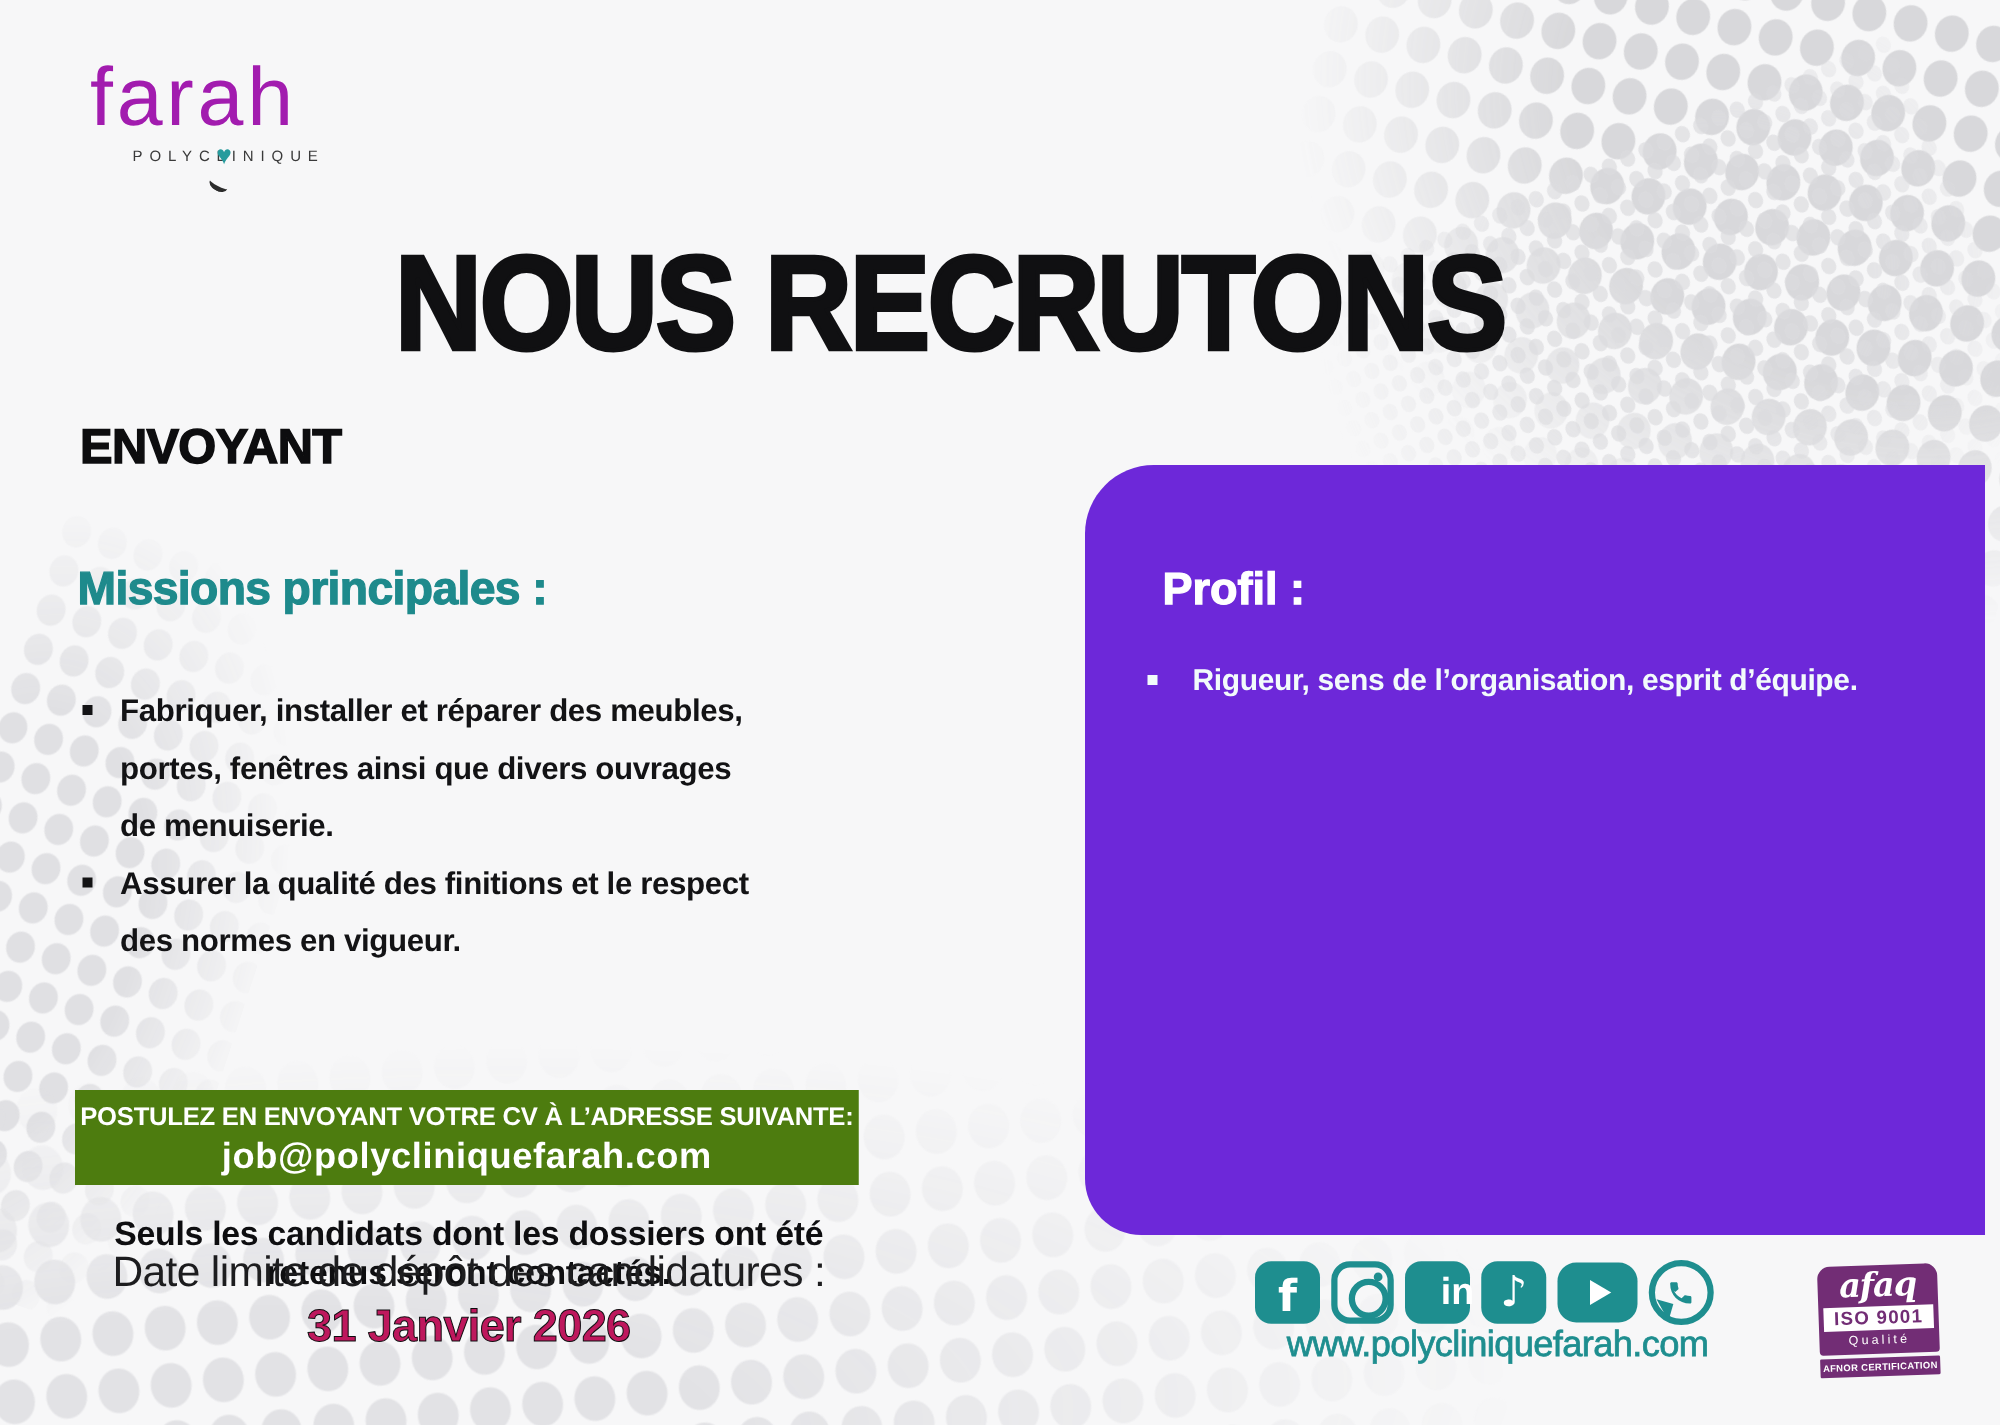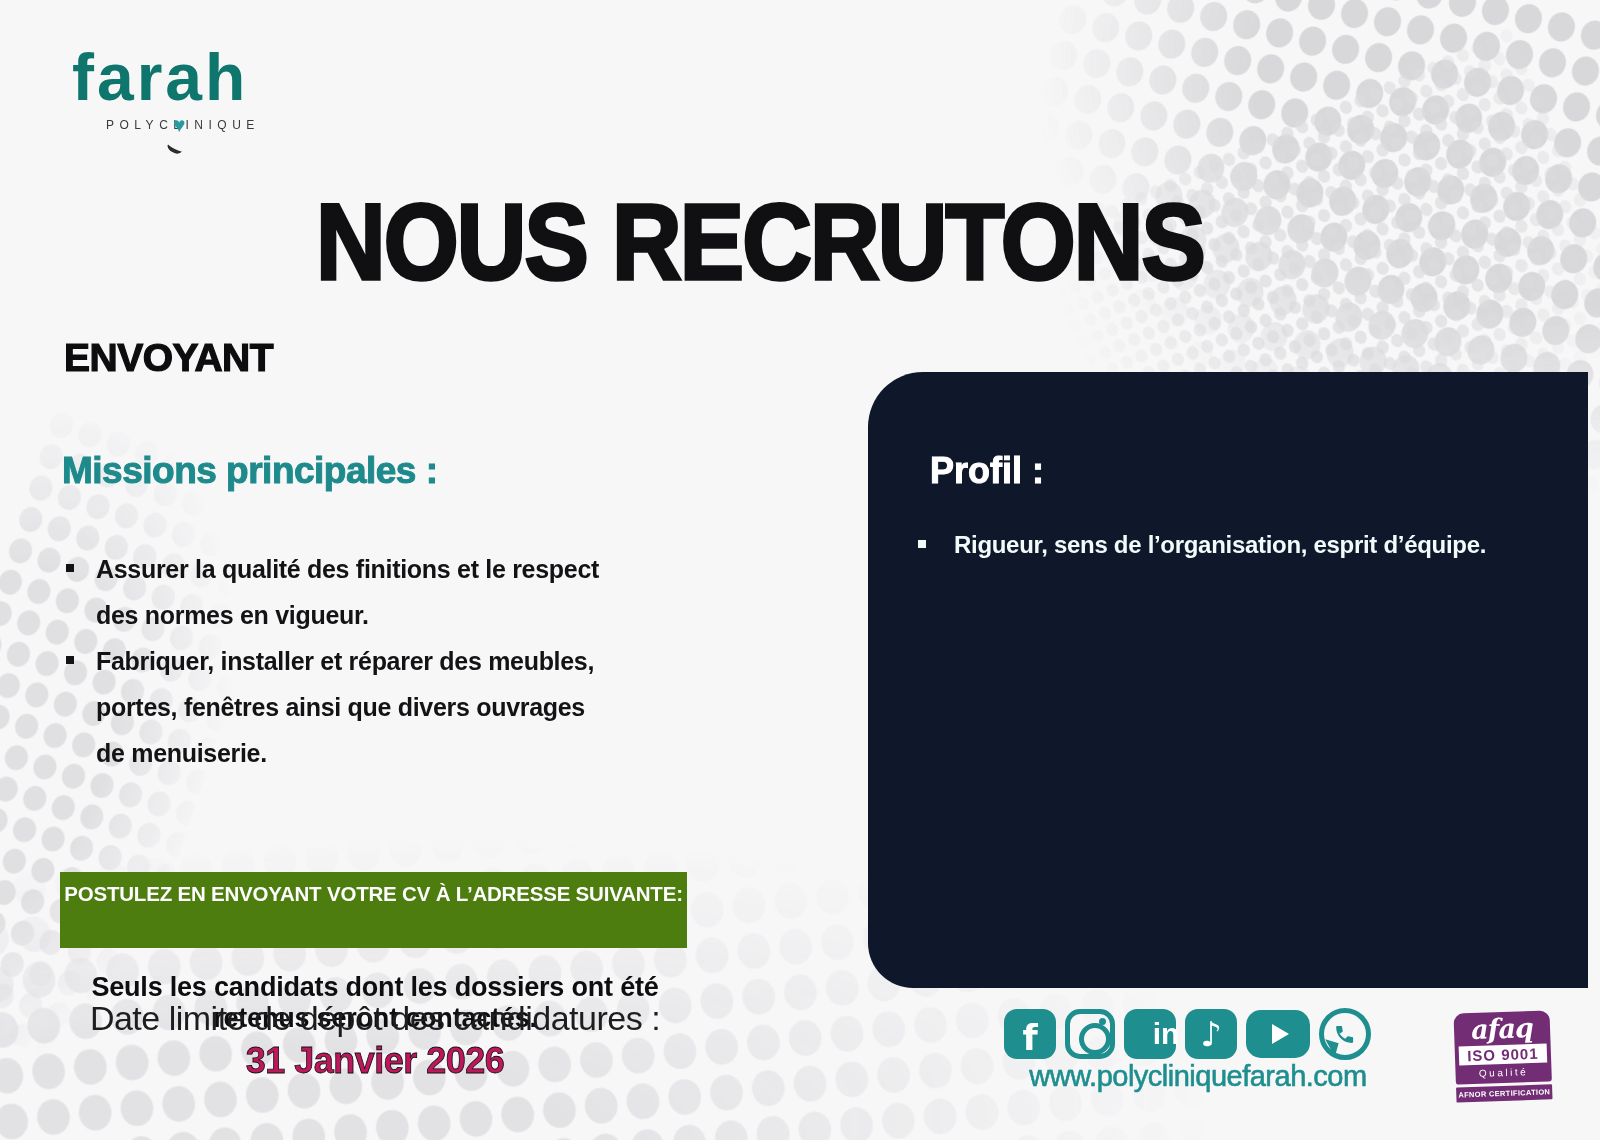--- a/index.html
+++ b/index.html
@@ -41,21 +41,21 @@
     left:-60px; bottom:-70px; width:1250px; height:400px;
     background-image:radial-gradient(closest-side,#e2e2e5 74%,transparent 81%);
     background-size:42px 46px;
     transform:rotate(-6deg);
     -webkit-mask-image:radial-gradient(ellipse at 12% 85%,#000 30%,transparent 72%);
     mask-image:radial-gradient(ellipse at 12% 85%,#000 30%,transparent 72%);
   }
   
   .logo{position:absolute; left:72px; top:44px; width:240px; height:130px;}
   .logo-word{
-    font-size:66px; font-weight:700; color:#0f766e; letter-spacing:3px;
+    font-size:66px; font-weight:400; color:#a21caf; letter-spacing:3px;
     line-height:1;
   }
   .logo-heart{
     position:absolute; left:101px; top:70px; font-size:21px; color:#279b9d;
     line-height:1;
   }
   .logo-tail{
     position:absolute; left:95px; top:98px; width:16px; height:7px;
     border-bottom:4px solid #2c2c2c; border-radius:50%;
     transform:rotate(28deg);
@@ -90,21 +90,21 @@
   }
   .missions-list{
     position:absolute; left:64px; top:546px; width:545px;
     font-size:25px; font-weight:700; letter-spacing:-0.3px; line-height:46px;
     color:#131315;
   }
   .missions-list .sq{background:#131315;}
   
   .profil-box{
     position:absolute; left:868px; top:372px; width:720px; height:616px;
-    background:#0f172a; border-radius:55px 0 0 45px; color:#fff;
+    background:#6d28d9; border-radius:55px 0 0 45px; color:#fff;
   }
   .profil-heading{
     position:absolute; left:62px; top:78px;
     font-size:36px; font-weight:800; letter-spacing:0;
     -webkit-text-stroke:1px #fff;
   }
   .profil-list{
     position:absolute; left:48px; top:150px; width:600px;
     font-size:24px; font-weight:700; letter-spacing:-0.3px; line-height:46px;
     color:#f2fbfb;
@@ -200,40 +200,41 @@
   </div>
 
   <div class="main-title">NOUS RECRUTONS</div>
 
   <div class="job-title">ENVOYANT</div>
 
   <div class="missions-heading">Missions principales :</div>
   <ul class="blist missions-list">
     <li>
       <span class="sq"></span>
-      <span>Assurer la qualité des finitions et le respect des normes en vigueur.</span>
+      <span>Fabriquer, installer et réparer des meubles, portes, fenêtres ainsi que divers ouvrages de menuiserie.</span>
     </li>
     <li>
       <span class="sq"></span>
-      <span>Fabriquer, installer et réparer des meubles, portes, fenêtres ainsi que divers ouvrages de menuiserie.</span>
+      <span>Assurer la qualité des finitions et le respect des normes en vigueur.</span>
     </li>
   </ul>
 
   <div class="profil-box">
     <div class="profil-heading">Profil :</div>
     <ul class="blist profil-list">
       <li>
         <span class="sq"></span>
         <span>Rigueur, sens de l’organisation, esprit d’équipe.</span>
       </li>
     </ul>
   </div>
 
   <div class="apply-banner">
     <div class="apply-line1">POSTULEZ EN ENVOYANT VOTRE CV À L’ADRESSE SUIVANTE:</div>
+    <div class="apply-email">job@polycliniquefarah.com</div>
   </div>
 
   <div class="footer-note">Seuls les candidats dont les dossiers ont été retenus seront contactés.</div>
   <div class="deadline-label">Date limite de dépôt des candidatures :</div>
   <div class="deadline-date">31 Janvier 2026</div>
 
   <div class="social-row">
     <div class="sic ic-fill">
       <span class="fb-f">f</span>
     </div>

